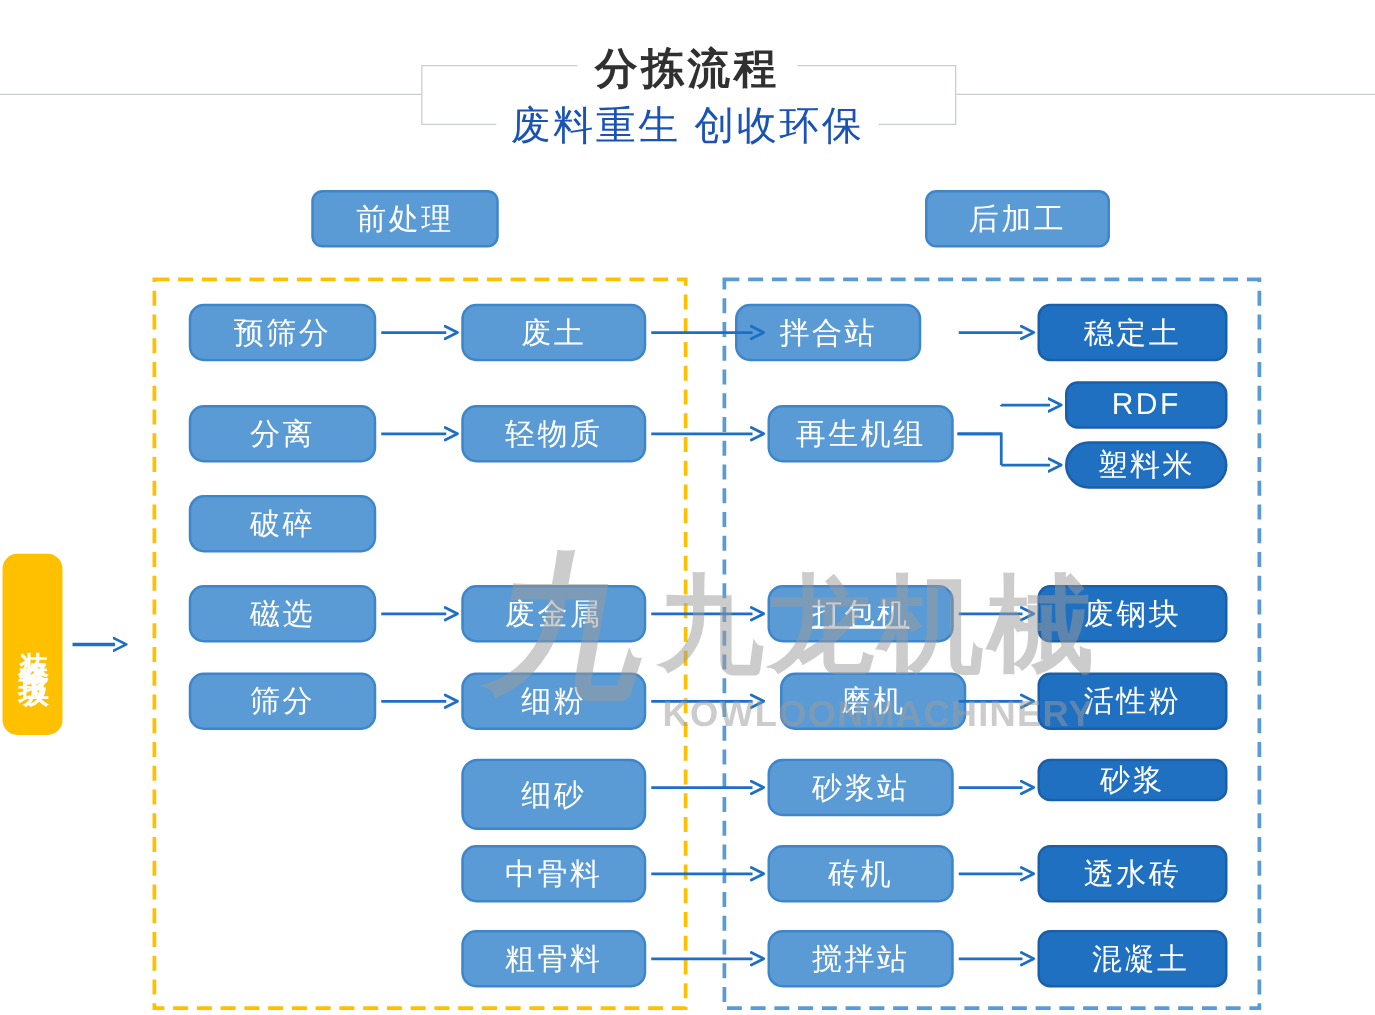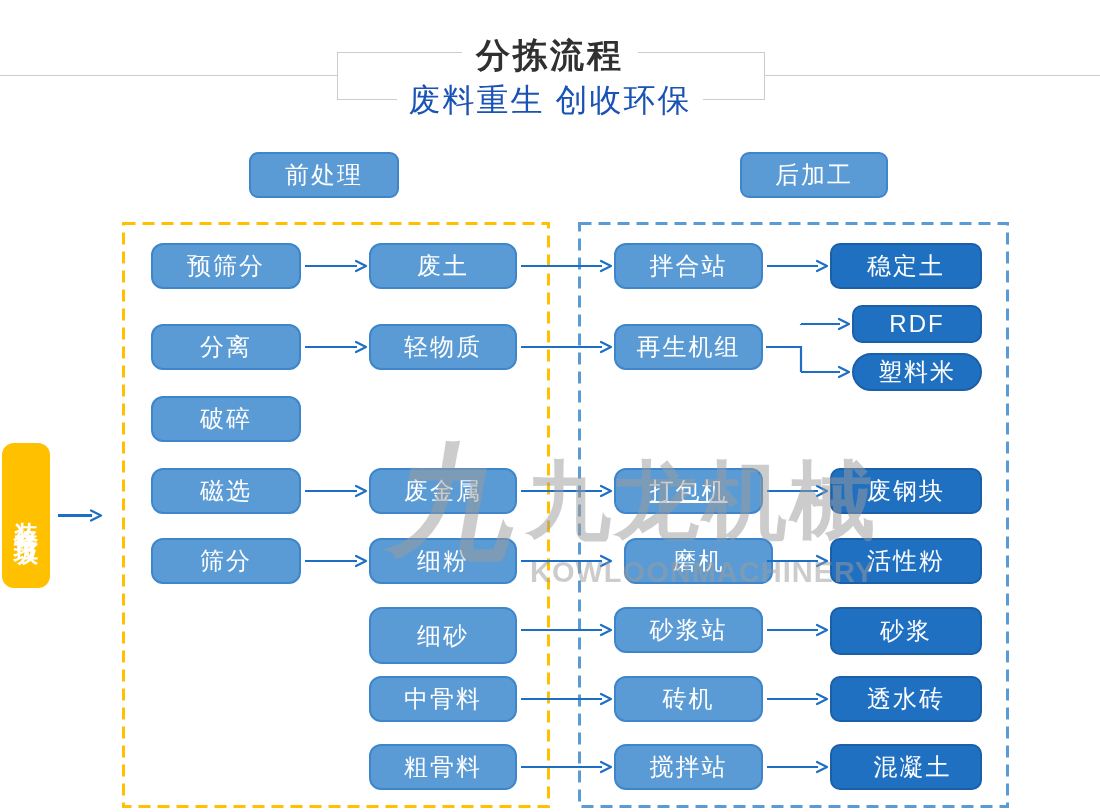--- a/index.html
+++ b/index.html
@@ -90,33 +90,33 @@
     <div class="node light" style="left: 151px; top: 396px; width: 150px; height: 46px;">破碎</div>
     <div class="node light" style="left: 151px; top: 468px; width: 150px; height: 46px;">磁选</div>
     <div class="node light" style="left: 151px; top: 538px; width: 150px; height: 46px;">筛分</div>
     <div class="node light" style="left: 369px; top: 243px; width: 148px; height: 46px;">废土</div>
     <div class="node light" style="left: 369px; top: 324px; width: 148px; height: 46px;">轻物质</div>
     <div class="node light" style="left: 369px; top: 468px; width: 148px; height: 46px;">废金属</div>
     <div class="node light" style="left: 369px; top: 538px; width: 148px; height: 46px;">细粉</div>
     <div class="node light" style="left: 369px; top: 607px; width: 148px; height: 57px; border-radius: 13px;">细砂</div>
     <div class="node light" style="left: 369px; top: 676px; width: 148px; height: 46px;">中骨料</div>
     <div class="node light" style="left: 369px; top: 744px; width: 148px; height: 46px;">粗骨料</div>
-    <div class="node light" style="left: 614px; top: 243px; width: 149px; height: 46px;">拌合站</div>
+    <div class="node light" style="left: 588px; top: 243px; width: 149px; height: 46px;">拌合站</div>
     <div class="node light" style="left: 614px; top: 324px; width: 149px; height: 46px;">再生机组</div>
     <div class="node light" style="left: 614px; top: 468px; width: 149px; height: 46px; text-decoration: underline;">打包机</div>
     <div class="node light" style="left: 596px; top: 538px; width: 149px; height: 46px; margin-left: 28px;">磨机</div>
     <div class="node light" style="left: 614px; top: 607px; width: 149px; height: 46px;">砂浆站</div>
     <div class="node light" style="left: 614px; top: 676px; width: 149px; height: 46px;">砖机</div>
     <div class="node light" style="left: 614px; top: 744px; width: 149px; height: 46px;">搅拌站</div>
     <div class="node dark" style="left: 830px; top: 243px; width: 152px; height: 46px;">稳定土</div>
     <div class="node dark" style="left: 852px; top: 305px; width: 130px; height: 38px;">RDF</div>
     <div class="node dark" style="left: 852px; top: 353px; width: 130px; height: 38px; border-radius: 19px;">塑料米</div>
     <div class="node dark" style="left: 830px; top: 468px; width: 152px; height: 46px;">废钢块</div>
     <div class="node dark" style="left: 830px; top: 538px; width: 152px; height: 46px;">活性粉</div>
-    <div class="node dark" style="left: 830px; top: 607px; width: 152px; height: 48px;">砂浆</div>
+    <div class="node dark" style="left: 830px; top: 607px; width: 152px; height: 34px;">砂浆</div>
     <div class="node dark" style="left: 830px; top: 676px; width: 152px; height: 46px;">透水砖</div>
     <div class="node dark" style="left: 830px; top: 744px; width: 152px; height: 46px; padding-left: 13px;">混凝土</div>
   </div>
 
 <svg class="overlay" width="1100" height="812">
   <defs>
     <marker id="arrowhead" viewBox="0 0 14 14" markerWidth="14" markerHeight="14" refX="2" refY="7" orient="auto" markerUnits="userSpaceOnUse">
       <path d="M1,2 L11,7 L1,12" fill="none" stroke="#1d6fc5" stroke-width="2.2" stroke-linecap="round" stroke-linejoin="round"></path>
     </marker>
   </defs>

